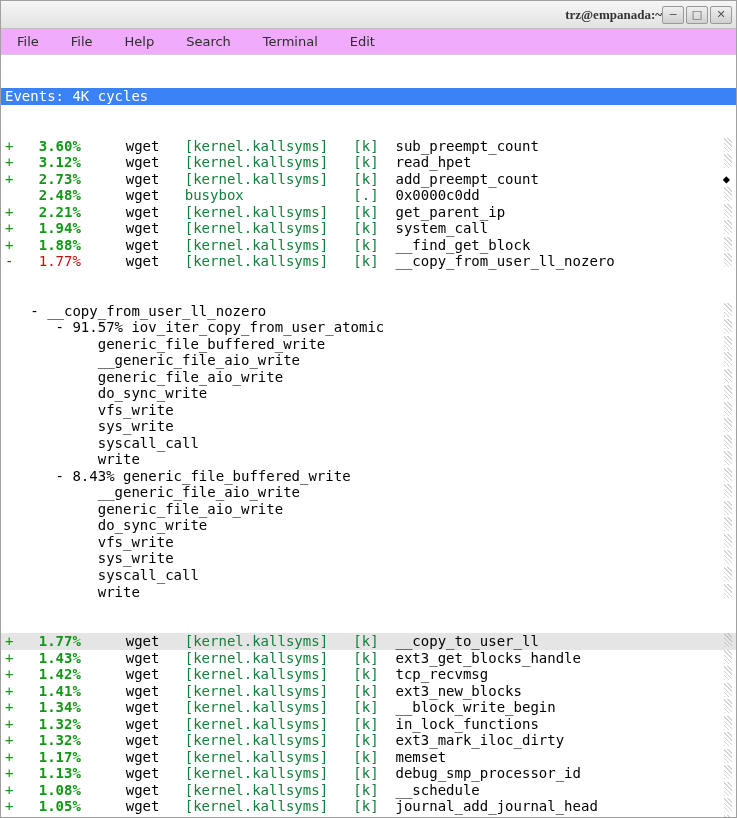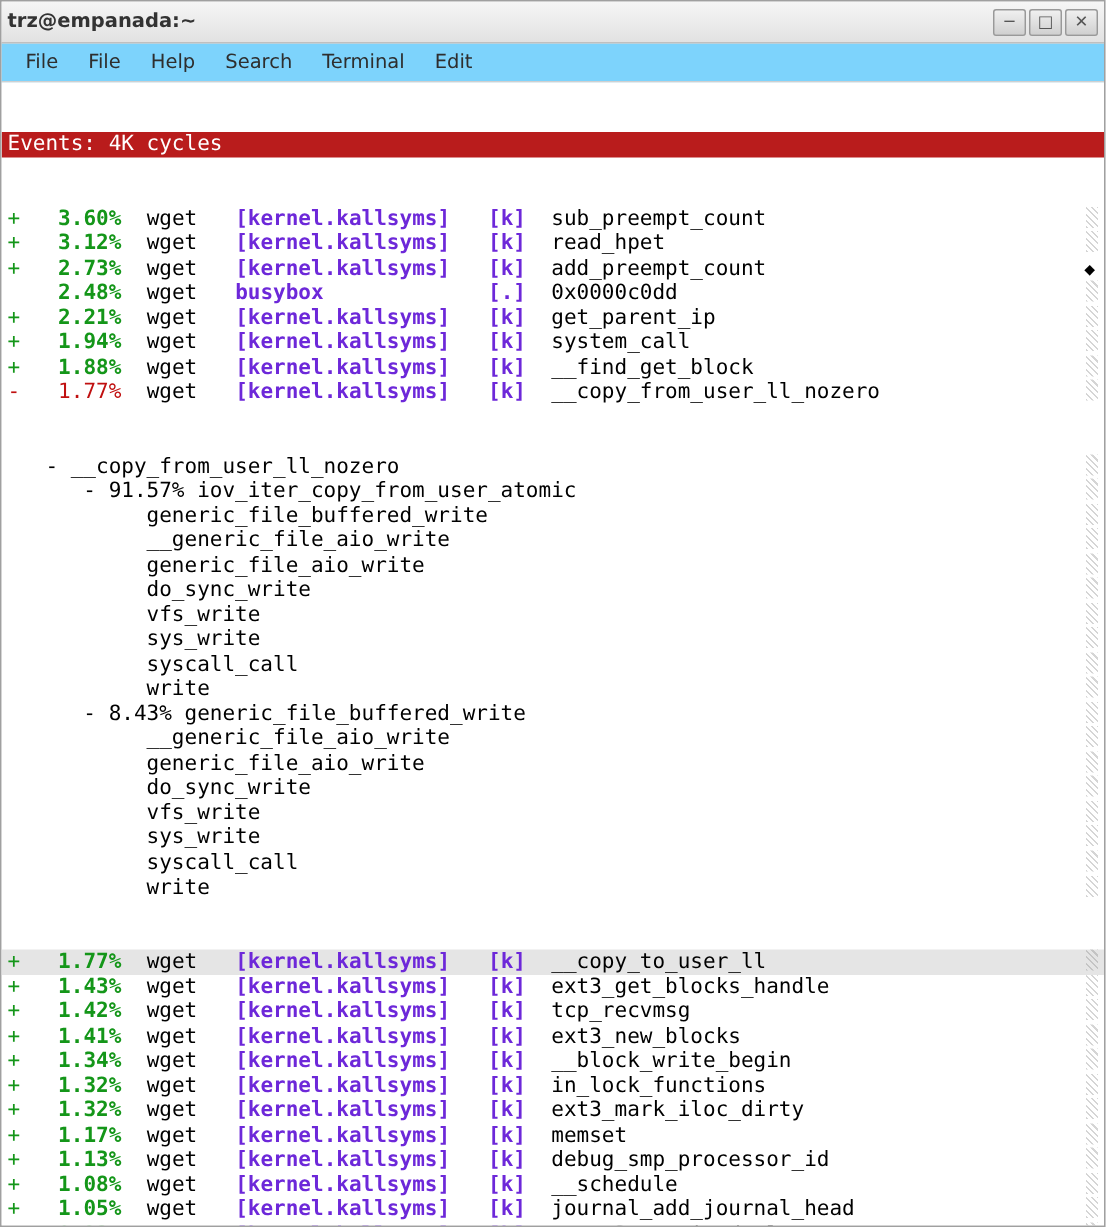--- a/index.html
+++ b/index.html
@@ -18,67 +18,68 @@
   height: 28px;
   background: linear-gradient(to bottom, #f6f6f6, #e2e2e2);
   border-bottom: 1px solid #bfbfbf;
   display: flex;
   align-items: center;
   padding: 0 4px;
   position: relative;
 }
 .titlebar-title {
   flex: 1;
-  text-align: left;
+  text-align: right;
   font-weight: bold;
   color: #333;
+  font-family: Liberation Serif, serif;
 }
 .window-controls {
   display: flex;
   gap: 2px;
 }
 .window-btn {
   width: 22px;
   height: 18px;
   background: linear-gradient(to bottom, #f0f0f0, #d0d0d0);
   border: 1px solid #999;
   border-radius: 2px;
   display: flex;
   align-items: center;
   justify-content: center;
   font-size: 11px;
   color: #555;
   cursor: pointer;
 }
 .menubar {
   height: 26px;
-  background: #7dd3fc;
+  background: #f0abfc;
   display: flex;
   align-items: center;
   padding: 0 6px;
-  gap: 0;
+  gap: 12px;
   border-bottom: 1px solid #d0d0d0;
 }
 .menu-item {
   padding: 4px 10px;
   color: #2e2e2e;
   cursor: pointer;
 }
 .terminal {
   flex: 1;
   background: #ffffff;
   font-family: "DejaVu Sans Mono", "Liberation Mono", monospace;
   font-size: 14px;
   line-height: 1.18;
   overflow: hidden;
   white-space: pre;
   position: relative;
 }
 .header-line {
-  background: #b91c1c;
+  background: #3b82f6;
   color: #ffffff;
   padding: 0 4px;
 }
 .row {
   padding: 0 4px;
   position: relative;
 }
 .row.selected { background: #e5e5e5; }
 .diamond {
   position: absolute;
@@ -99,23 +100,23 @@
   display: block;
   width: 100%;
   height: 100%;
   background-image: repeating-linear-gradient(45deg, #888 0 1px, transparent 1px 3px);
   opacity: 0.35;
 }
 .sign-plus { color: #149619; }
 .sign-minus{ color: #c01010; }
 .pct { color: #149619; font-weight: bold; }
 .pct-red { color: #c01010; }
-.kernel { color: #6d28d9; font-weight: bold; }
+.kernel { color: #15803d; }
 .symbol { color: #000000; }
-.wget { color: #000; }
+.wget { color: #000; margin-left: 28px; }
 </style>
 </head>
 <body>
 
 <div class="titlebar">
   <div class="titlebar-title">trz@empanada:~</div>
   <div class="window-controls">
     <div class="window-btn">
         <span>─</span>
       </div>

